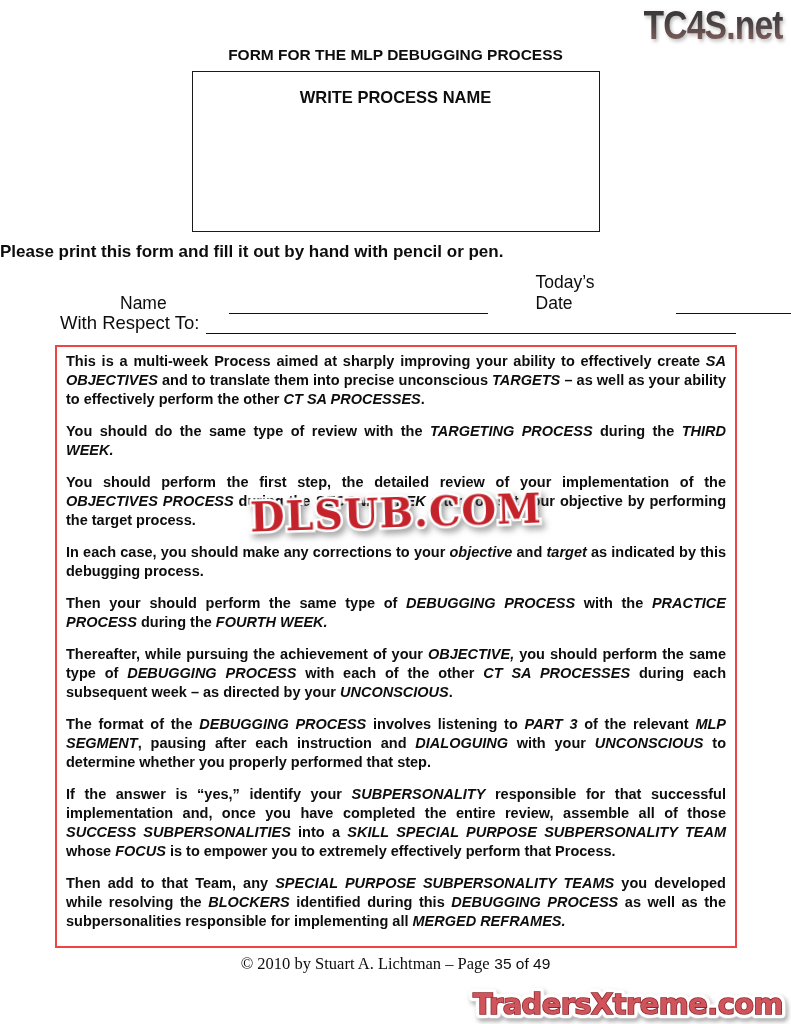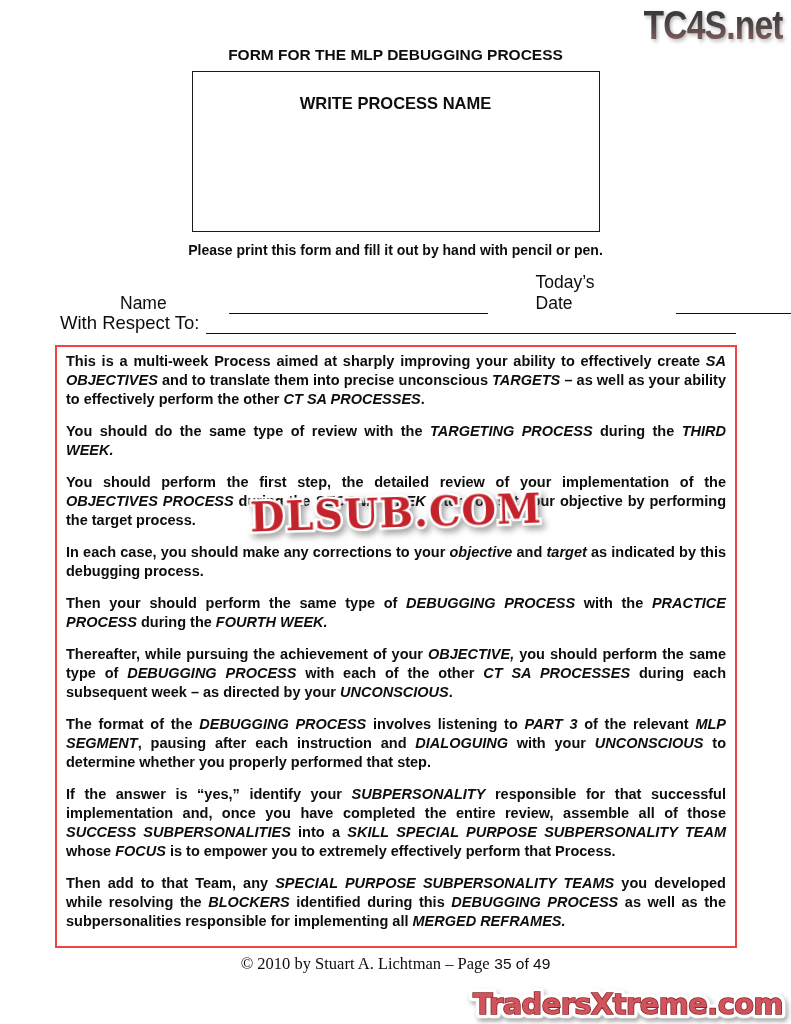--- a/index.html
+++ b/index.html
@@ -11,24 +11,24 @@
         transform:scaleX(0.82);transform-origin:top right;
         background:linear-gradient(#3b383a 20%,#4a4344 45%,#8a615e 90%);
         -webkit-background-clip:text;background-clip:text;color:transparent;
         filter:drop-shadow(2px 2px 2px rgba(0,0,0,0.28));}
 
   .title{position:absolute;top:46px;left:0;width:100%;text-align:center;
          font-size:15.5px;font-weight:bold;}
 
   .pname-box{position:absolute;top:71px;left:50%;transform:translateX(-50%);
              width:408px;height:161px;border:1.5px solid #1a1a1a;box-sizing:border-box;}
-  .pname-label{margin-top:22px;text-align:center;font-size:16.5px;font-weight:bold;}
+  .pname-label{margin-top:16px;text-align:center;font-size:16.5px;font-weight:bold;}
 
-  .instructions{position:absolute;top:242px;left:0;width:100%;text-align:center;
-                font-size:14px;font-weight:bold;}
+  .instructions{position:absolute;top:242px;left:0;width:100%;text-align:left;
+                font-size:17px;font-weight:bold;}
 
   .name-row{position:absolute;top:272px;left:120px;display:flex;align-items:flex-end;
             font-size:17.5px;gap:36px;}
   .fill-line{display:inline-block;border-bottom:1.5px solid #111;height:18px;}
   .name-line{width:268px;margin-left:26px;}
   .date-lbl{margin-left:12px;}
   .date-line{width:119px;margin-left:7px;}
 
   .wrt-row{position:absolute;top:312px;left:60px;right:55px;display:flex;align-items:flex-end;
            font-size:18.5px;}

